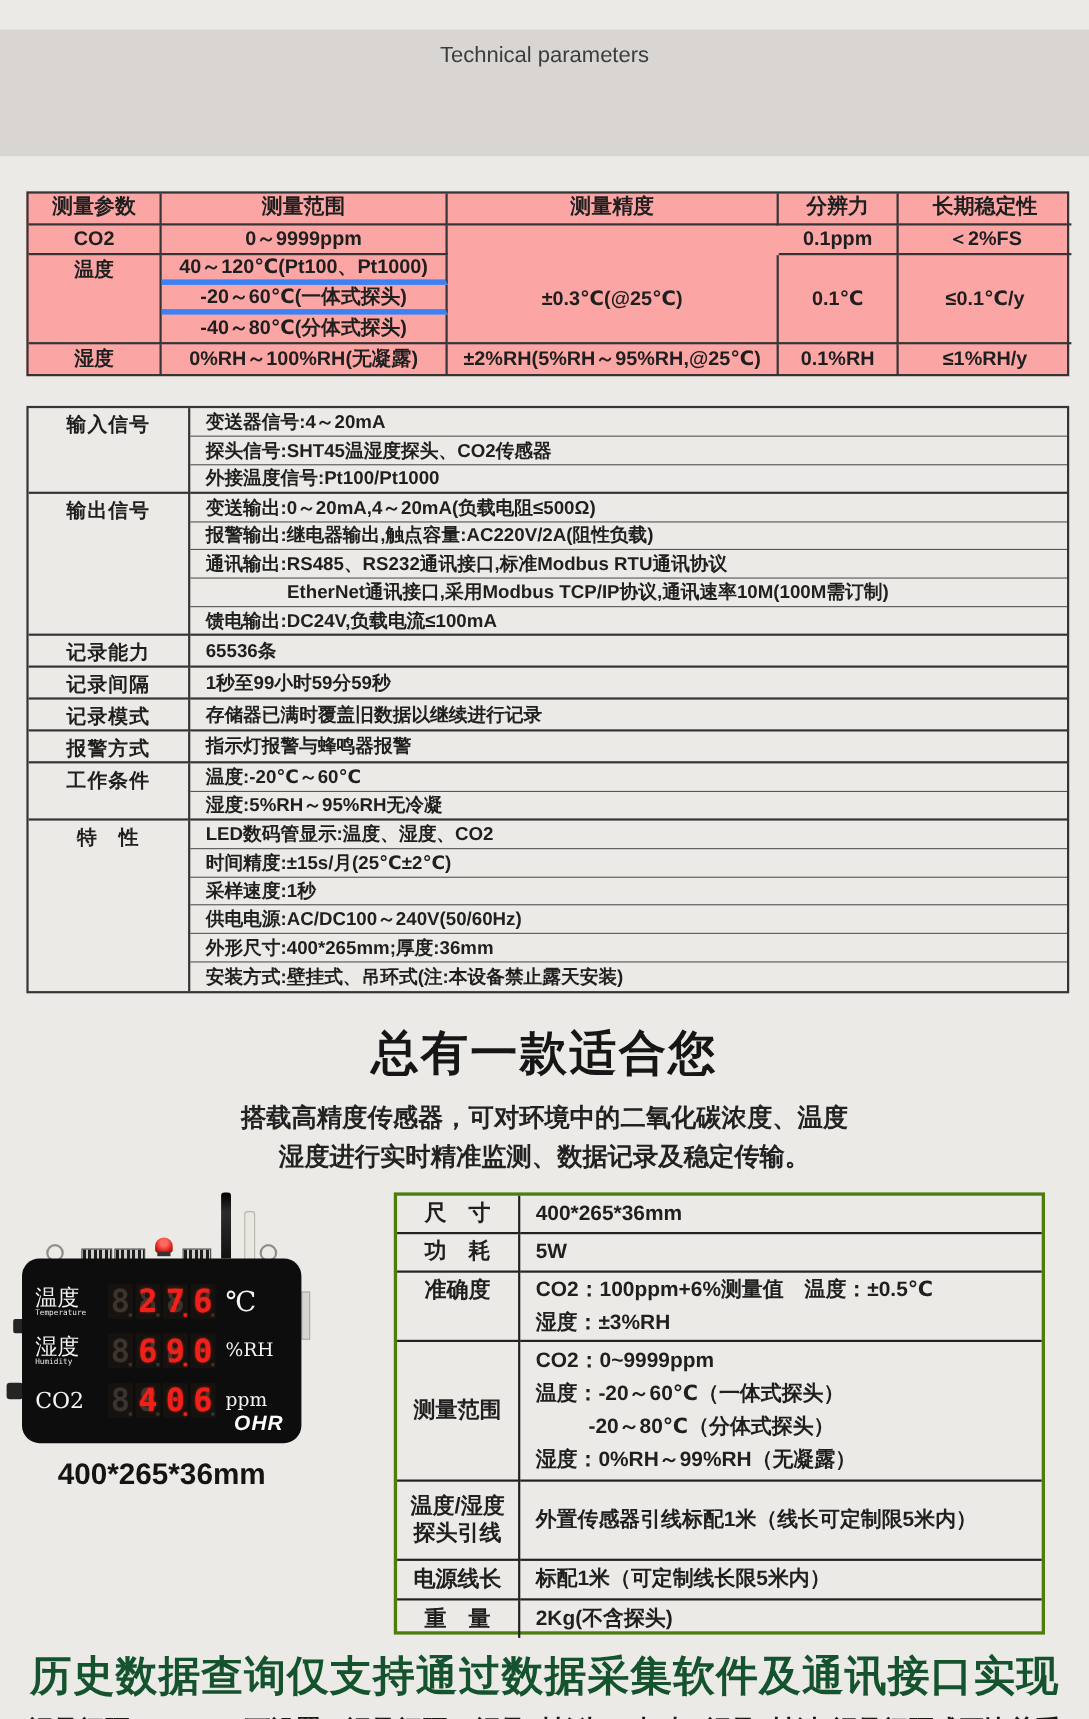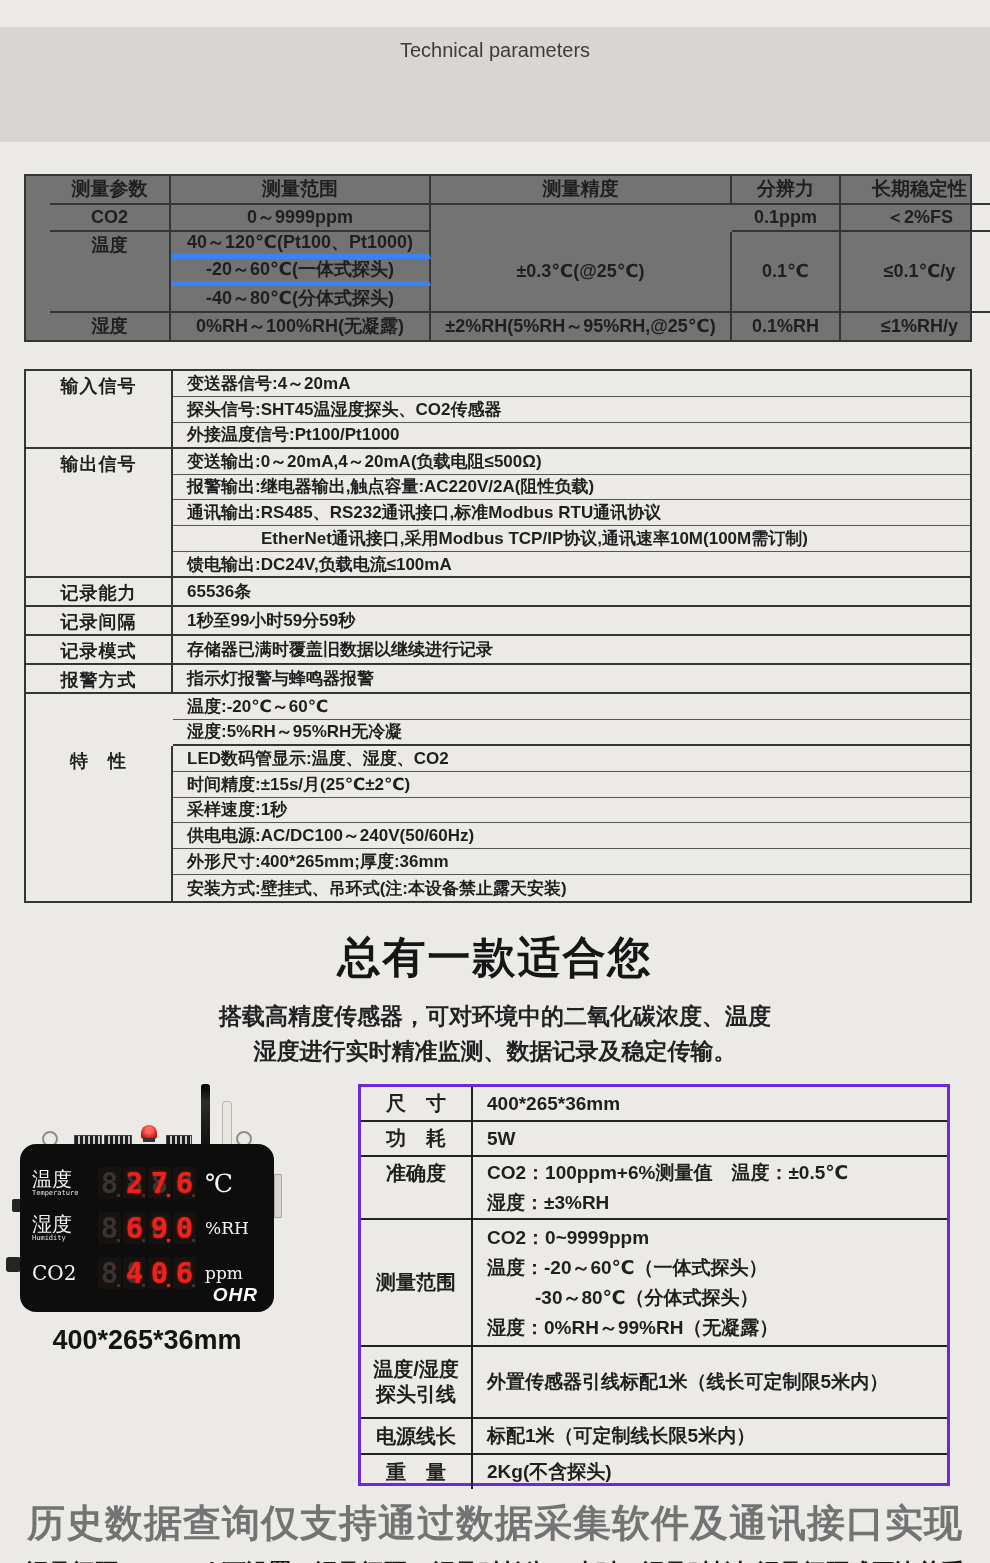--- a/index.html
+++ b/index.html
@@ -14,21 +14,21 @@
   .band{background:#D8D5D2;height:115px;margin-top:27px;text-align:center;padding-top:10px;box-sizing:border-box;}
   .band h1{margin:0;font-size:52px;font-weight:700;letter-spacing:4px;color:#1b1b1b;line-height:66px;}
   .band .sub{font-size:20px;color:#3c3c3c;margin-top:2px;}
 
   
   .t1{
     width:948px;margin:32px 0 0 24px;box-sizing:border-box;
     display:grid;
     grid-template-columns:121px 260px 301px 109px 157px;
     grid-template-rows:29px 27px 27px 27px 27px 27px;
-    border:2px solid #353535;background:#737373;padding-left:24px;
+    border:2px solid #353535;background:#fca5a5;
   }
   .t1 .c{display:flex;align-items:center;justify-content:center;text-align:center;font-size:18px;font-weight:600;box-sizing:border-box;line-height:1.1;}
   .t1 .h{font-size:19px;font-weight:700;}
   .t1 .br{border-right:2px solid #353535;}
   .t1 .bb{border-bottom:2px solid #353535;}
   .t1 .bbt{border-bottom:5px solid #3b82f6;}
 
   
   .t2{
     width:948px;height:534px;margin:27px 0 0 24px;box-sizing:border-box;
@@ -87,30 +87,30 @@
   .knob{position:absolute;background:#242424;border-radius:2px;}
   .knob.k1{left:12px;top:120px;width:10px;height:13px;}
   .knob.k2{left:6px;top:178px;width:15px;height:15px;border-radius:3px;}
   .tab-r{position:absolute;left:274px;top:95px;width:6px;height:42px;background:#D7D4D1;border:1px solid #aaa;}
 
   
   .spec{
     width:592px;height:402px;flex:none;margin-left:0;box-sizing:border-box;
     display:grid;grid-template-columns:112px 1fr;
     grid-template-rows:35px 35px 63px 127px 72px 36px 34px;
-    border:3px solid #6d28d9;margin-top:5px;
+    border:3px solid #4d7c0f;margin-top:5px;
   }
   .spec .lb{border-right:2px solid #222;border-bottom:2px solid #222;display:flex;flex-direction:column;justify-content:center;align-items:center;font-size:20px;font-weight:700;box-sizing:border-box;line-height:25px;text-align:center;}
   .spec .vl{border-bottom:2px solid #222;display:flex;flex-direction:column;justify-content:center;padding-left:14px;font-size:19px;font-weight:700;box-sizing:border-box;}
   .spec .lb.nb,.spec .vl.nb{border-bottom:none;}
   .spec .ln{line-height:30px;white-space:nowrap;}
   .spec .ln.ind{padding-left:48px;}
 
   
-  .f1{text-align:center;font-size:38px;font-weight:800;margin-top:12px;color:#737373;letter-spacing:1px;}
+  .f1{text-align:center;font-size:38px;font-weight:800;margin-top:12px;color:#14532d;letter-spacing:1px;}
   .f2{text-align:center;font-size:23px;font-weight:700;margin-top:8px;color:#1a1a1a;}
 </style>
 </head>
 <body>
 
 <div class="band">
   <div class="sub">Technical parameters</div>
 </div>
 
 <div class="t1">
@@ -140,20 +140,21 @@
   <div class="c" style="grid-area:6/5/7/6">≤1%RH/y</div>
 </div>
 
 <div class="t2">
   <div class="lb" style="grid-area:4/1/9/2">输出信号</div>
   <div class="lb" style="grid-area:1/1/4/2">输入信号</div>
   <div class="lb" style="grid-area:9/1/10/2">记录能力</div>
   <div class="lb" style="grid-area:10/1/11/2">记录间隔</div>
   <div class="lb" style="grid-area:11/1/12/2">记录模式</div>
   <div class="lb" style="grid-area:12/1/13/2">报警方式</div>
+  <div class="lb" style="grid-area:13/1/15/2">工作条件</div>
   <div class="lb nb" style="grid-area:15/1/21/2">特　性</div>
 
   <div class="v" style="grid-area:1/2/2/3">变送器信号:4～20mA</div>
   <div class="v" style="grid-area:2/2/3/3">探头信号:SHT45温湿度探头、CO2传感器</div>
   <div class="v gb" style="grid-area:3/2/4/3">外接温度信号:Pt100/Pt1000</div>
   <div class="v" style="grid-area:4/2/5/3">变送输出:0～20mA,4～20mA(负载电阻≤500Ω)</div>
   <div class="v" style="grid-area:5/2/6/3">报警输出:继电器输出,触点容量:AC220V/2A(阻性负载)</div>
   <div class="v" style="grid-area:6/2/7/3">通讯输出:RS485、RS232通讯接口,标准Modbus RTU通讯协议</div>
   <div class="v indent2" style="grid-area:7/2/8/3">EtherNet通讯接口,采用Modbus TCP/IP协议,通讯速率10M(100M需订制)</div>
   <div class="v gb" style="grid-area:8/2/9/3">馈电输出:DC24V,负载电流≤100mA</div>
@@ -293,21 +294,21 @@
       <div class="ln">CO2：100ppm+6%测量值　温度：±0.5℃</div>
       <div class="ln">湿度：±3%RH</div>
     </div>
 
     <div class="lb" style="grid-area:4/1/5/2">
         <span>测量范围</span>
       </div>
     <div class="vl" style="grid-area:4/2/5/3">
       <div class="ln">CO2：0~9999ppm</div>
       <div class="ln">温度：-20～60℃（一体式探头）</div>
-      <div class="ln ind">-30～80℃（分体式探头）</div>
+      <div class="ln ind">-20～80℃（分体式探头）</div>
       <div class="ln">湿度：0%RH～99%RH（无凝露）</div>
     </div>
 
     <div class="lb" style="grid-area:5/1/6/2">
       <span>温度/湿度</span>
       <span>探头引线</span>
     </div>
     <div class="vl" style="grid-area:5/2/6/3">
         <div class="ln">外置传感器引线标配1米（线长可定制限5米内）</div>
       </div>

